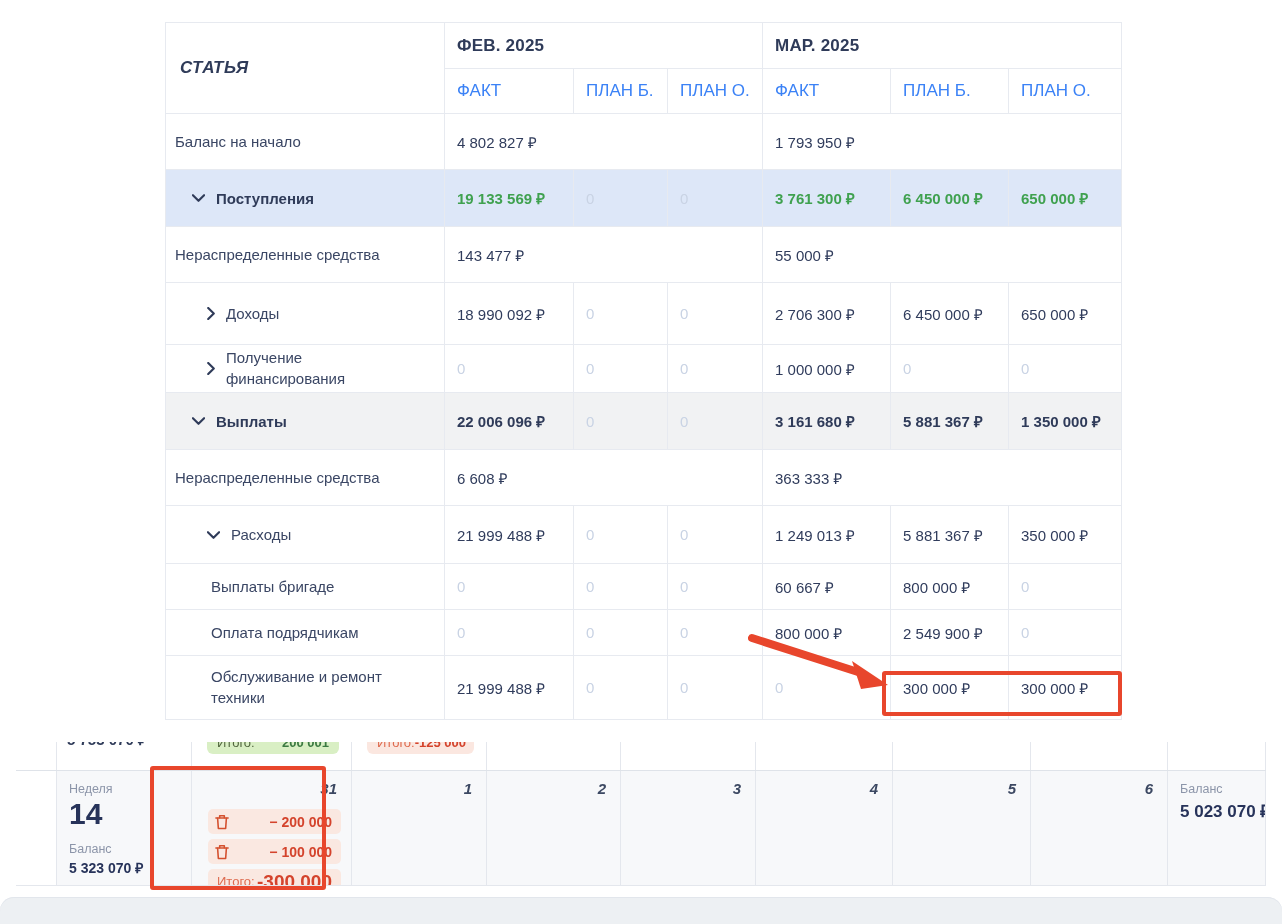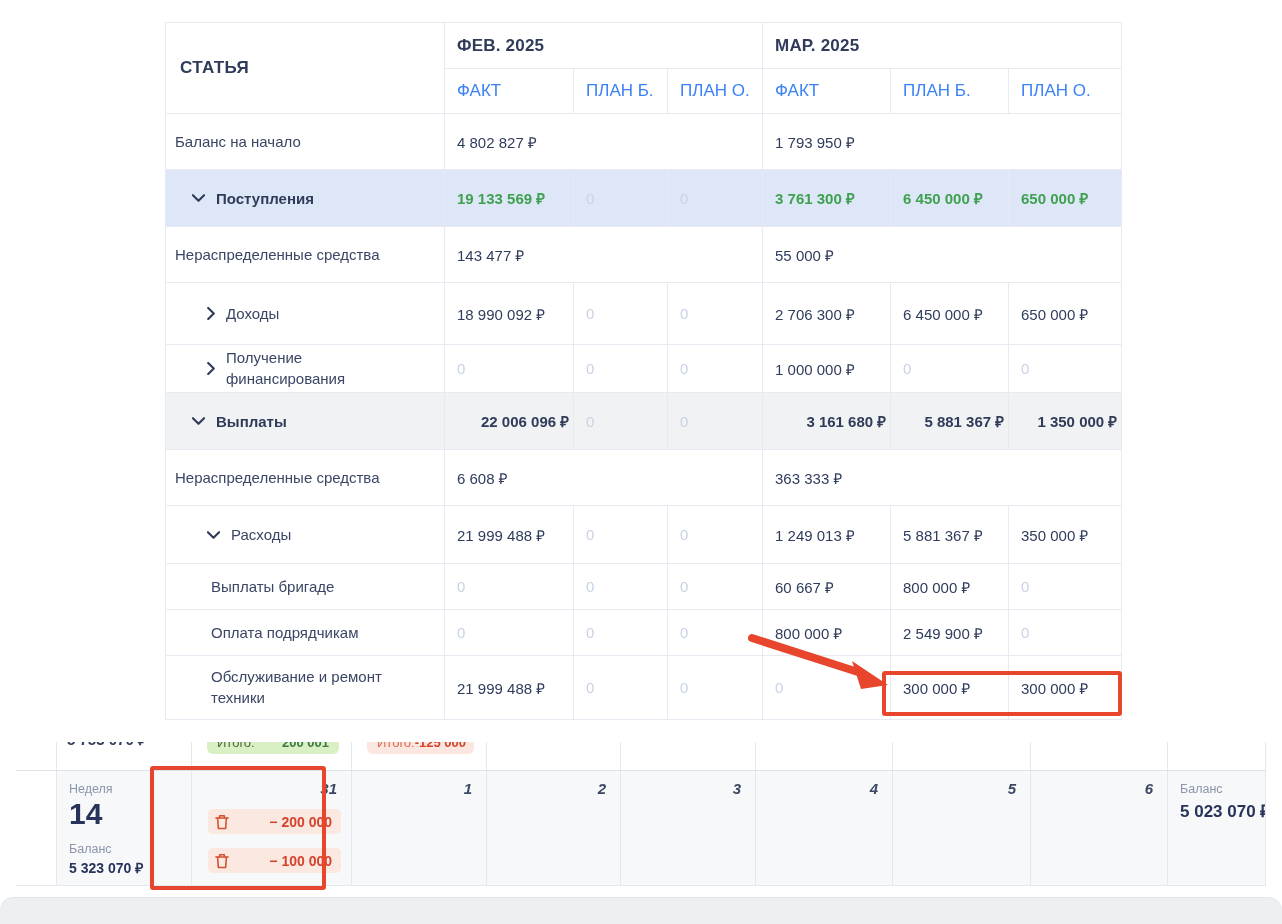--- a/index.html
+++ b/index.html
@@ -4,27 +4,27 @@
 <style>
   html,body{margin:0;padding:0;background:#fff;}
   .page{position:relative;width:1282px;height:924px;background:#fff;overflow:hidden;
         font-family:"Liberation Sans",sans-serif;color:#303c5c;}
 
   
   table.fin{position:absolute;left:165px;top:22px;width:956px;border-collapse:collapse;
             table-layout:fixed;background:#fff;}
   table.fin th,table.fin td{border:1px solid #e7eaf0;vertical-align:middle;}
   th{text-align:left;padding:0 0 0 12px;font-size:17px;color:#2f3b59;}
-  .th-article{font-weight:700;padding-left:14px;letter-spacing:.4px;}
+  .th-article{font-weight:700;padding-left:14px;letter-spacing:.4px;font-style:italic;}
   .th-month{font-weight:700;height:45px;letter-spacing:.2px;}
   .th-sub{font-weight:400;color:#3b82f6;height:44px;}
   td.val{padding:0 4px 0 12px;font-size:15px;color:#303c5c;white-space:nowrap;}
   td.val.zero{color:#c9d3e4;font-weight:400;}
   td.val.green{color:#3fa14f;font-weight:700;}
-  td.val.boldval{font-weight:700;color:#2f3b59;text-align:right;}
+  td.val.boldval{font-weight:700;color:#2f3b59;}
   td.lbl{padding:0;}
   .lblw{display:flex;align-items:center;gap:11px;font-size:15px;color:#3a4664;}
   .r-plain .lblw{padding-left:9px;}
   .r-section_blue .lblw,.r-section_gray .lblw{padding-left:26px;font-weight:700;color:#2f3b59;text-align:center;}
   .r-group .lblw,.r-group2 .lblw{padding-left:41px;}
   .r-leaf .lblw{padding-left:45px;}
   .r-section_blue td{background:#dde7f8;border-color:#d2def2;}
   .r-section_gray td{background:#f1f2f3;border-color:#e4e7ea;}
   .two .lbl-text{display:inline-block;max-width:175px;line-height:1.35;}
   .chev{display:inline-flex;color:#2f3b59;flex:0 0 auto;}
@@ -43,21 +43,21 @@
            display:flex;align-items:center;justify-content:space-between;padding:0 10px;font-size:13px;white-space:nowrap;}
   .cc-green{background:#d9efc4;color:#52673f;}
   .cc-green b{color:#3c7a42;}
   .cc-pink{background:#fbe7e0;color:#de6b4f;}
   .cc-pink b{color:#d4432c;}
   .week-cell{padding:11px 8px 0 12px;}
   .small-lab{font-size:12.5px;color:#8c95a9;}
   .week-num{font-size:30px;font-weight:700;color:#27335a;line-height:1.1;margin:1px 0 12px;}
   .week-bal{font-size:14px;font-weight:700;color:#27335a;margin-top:2px;white-space:nowrap;}
   .day-num{position:absolute;top:9px;right:14px;font-style:italic;font-weight:700;font-size:15px;color:#3c4862;}
-  .entries{position:absolute;top:38px;left:16px;right:10px;display:flex;flex-direction:column;gap:14px;}
+  .entries{position:absolute;top:38px;left:16px;right:10px;display:flex;flex-direction:column;gap:5px;}
   .entry,.total-pill{background:#fae8e1;border-radius:5px;height:25px;display:flex;align-items:center;
                      justify-content:space-between;padding:0 9px 0 7px;white-space:nowrap;}
   .entry b{color:#d4432c;font-size:14px;}
   .total-pill{padding:0 9px;}
   .total-pill .tl{color:#de6b4f;font-size:13px;}
   .total-pill b{color:#d4432c;font-size:19px;}
   .balance-cell{padding:11px 8px 0 12px;}
   .end-bal{font-size:17px;font-weight:700;color:#27335a;margin-top:3px;white-space:nowrap;}
 
   

